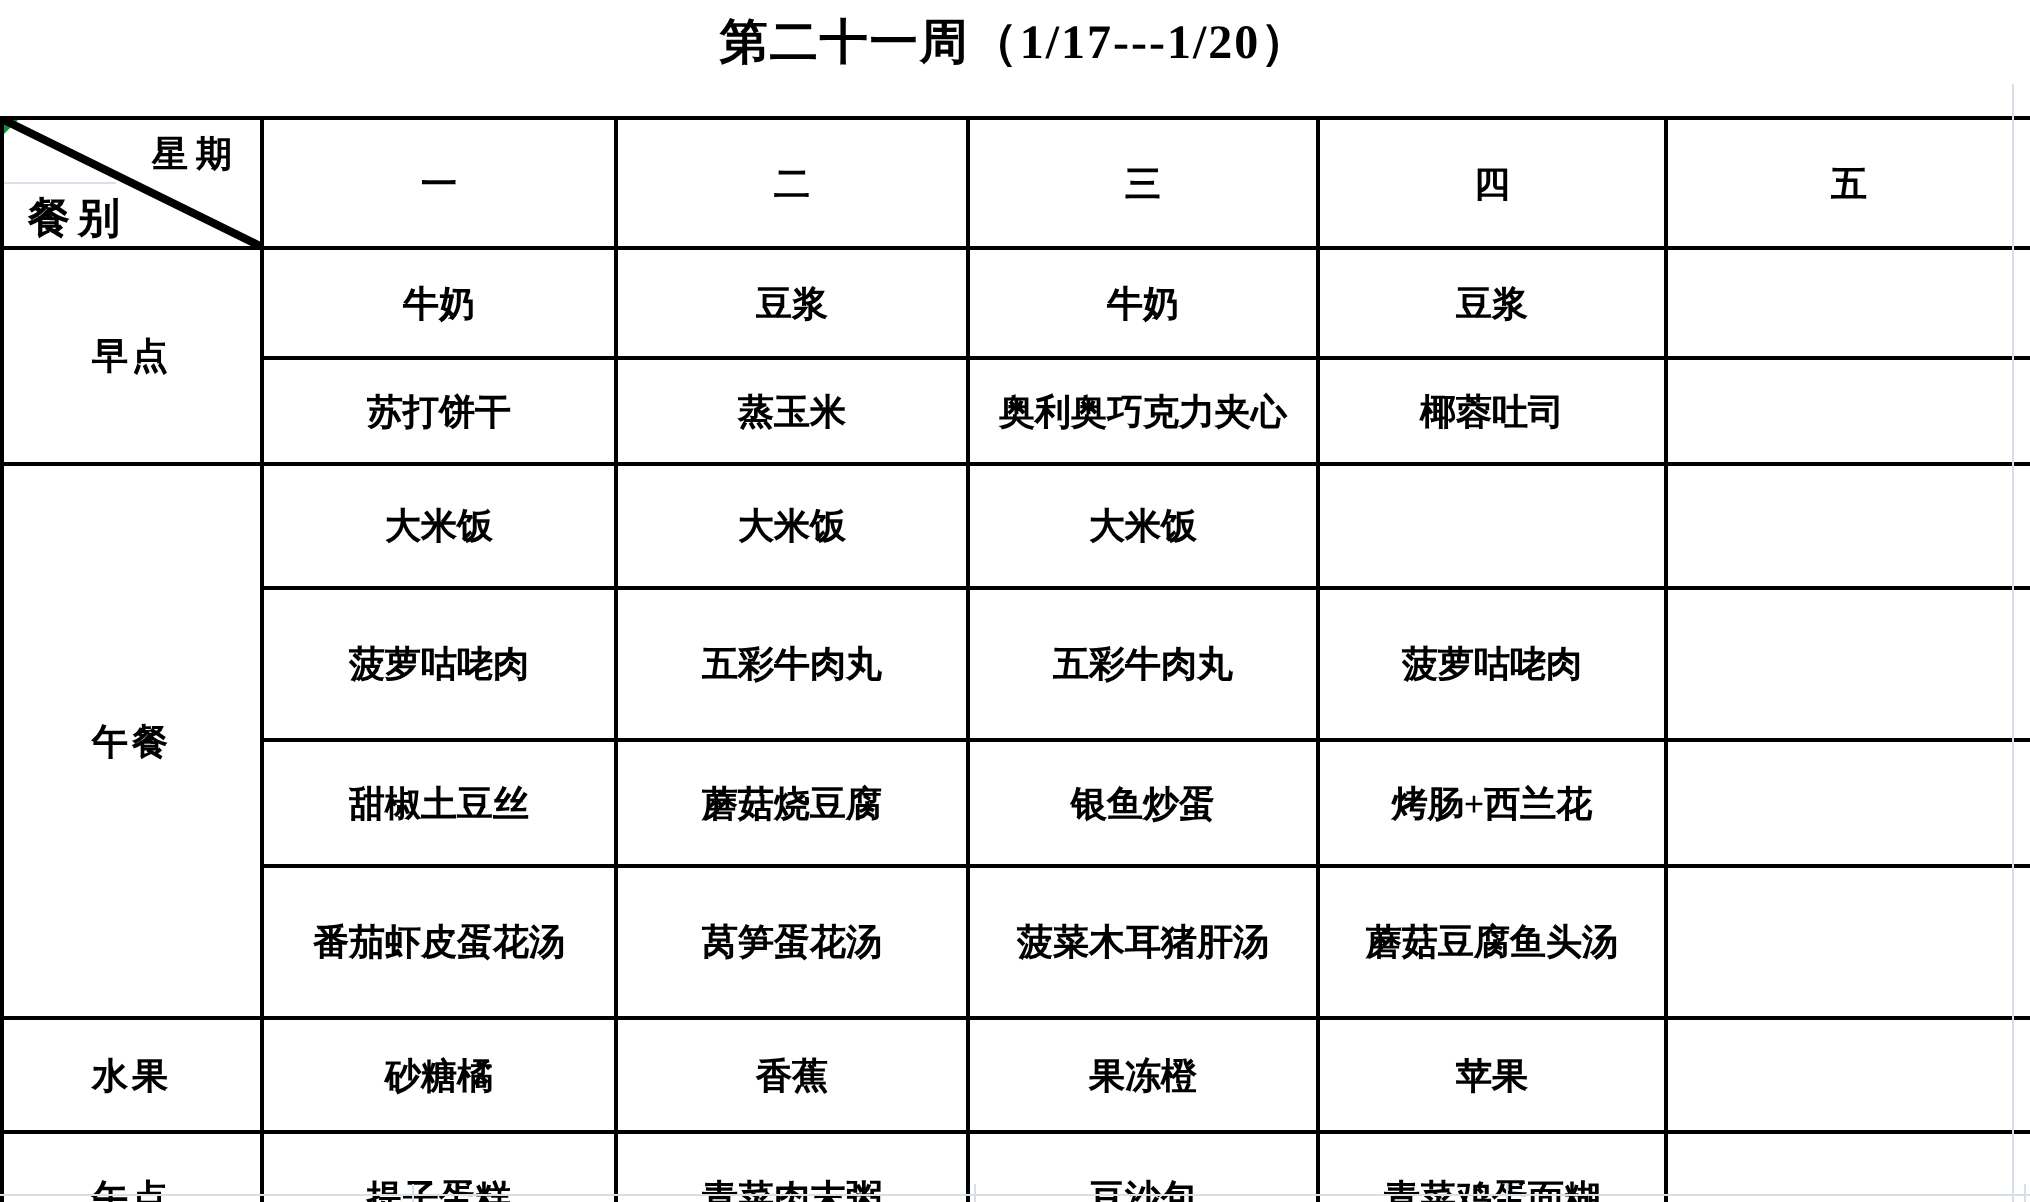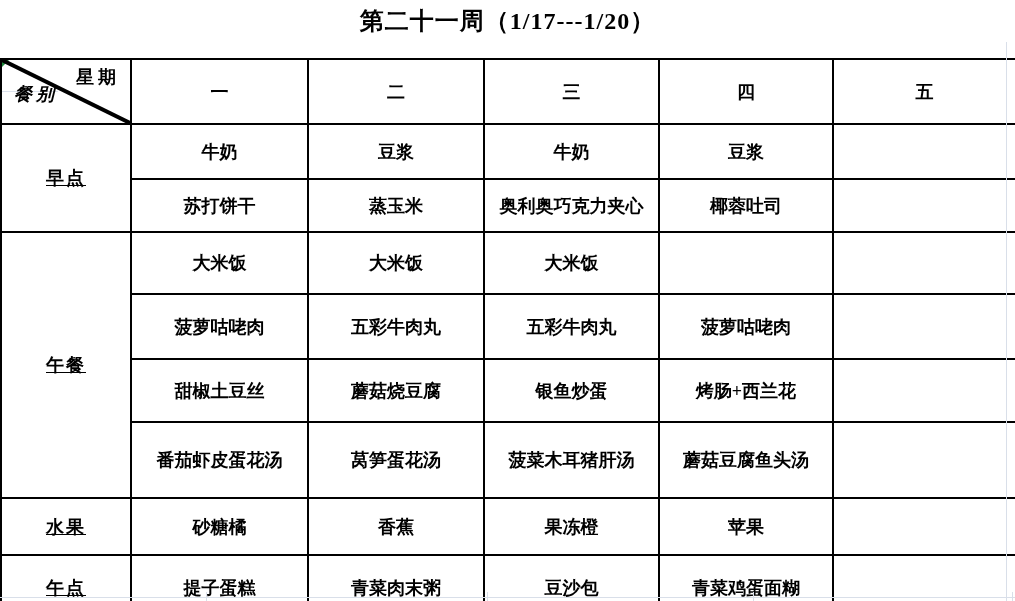--- a/index.html
+++ b/index.html
@@ -16,29 +16,29 @@
     border-collapse:collapse;table-layout:fixed;width:1015px;
     position:relative;z-index:1;margin-top:16px;
   }
   table.menu td, table.menu th{
     border:2px solid #000;padding:0;text-align:center;vertical-align:middle;
     font-weight:bold;font-size:18px;background:#fff;overflow:hidden;
   }
   table.menu .no-r{border-right:none;}
   table.menu tr.last td, table.menu tr.last th{border-bottom:3px solid #eab308;}
   th.day{font-size:40px;font-weight:400;height:61px;}
-  th.rowlabel{font-size:19px;letter-spacing:2px;text-decoration:underline;}
+  th.rowlabel{font-size:19px;letter-spacing:2px;}
   
   th.corner{position:relative;height:61px;}
   th.corner svg{position:absolute;left:0;top:0;width:100%;height:100%;display:block;}
   .corner-top{
     position:absolute;top:5px;right:10px;font-size:18px;font-weight:bold;letter-spacing:4px;
   }
   .corner-bottom{
-    position:absolute;bottom:17px;left:12px;font-size:18px;font-weight:bold;letter-spacing:4px;font-style:italic;
+    position:absolute;bottom:0;left:12px;font-size:21px;font-weight:bold;letter-spacing:4px;
   }
   .faint-mid{
     position:absolute;left:0;top:31px;width:56px;height:1px;background:#dbe1ec;
   }
   .err-tri{
     position:absolute;left:0;top:0;width:0;height:0;
     border-top:7px solid #1e8a3c;border-right:7px solid transparent;
   }
   
   .gl{position:absolute;background:#d9dfe9;z-index:3;}
@@ -99,21 +99,21 @@
   </tr>
 
   <tr style="height:62px">
     <th class="rowlabel" rowspan="4">午餐</th>
     <td>大米饭</td>
     <td>大米饭</td>
     <td>大米饭</td>
     <td></td>
     <td class="no-r"></td>
   </tr>
-  <tr style="height:65px">
+  <tr style="height:76px">
     <td>菠萝咕咾肉</td>
     <td>五彩牛肉丸</td>
     <td>五彩牛肉丸</td>
     <td>菠萝咕咾肉</td>
     <td class="no-r"></td>
   </tr>
   <tr style="height:63px">
     <td>甜椒土豆丝</td>
     <td>蘑菇烧豆腐</td>
     <td>银鱼炒蛋</td>

